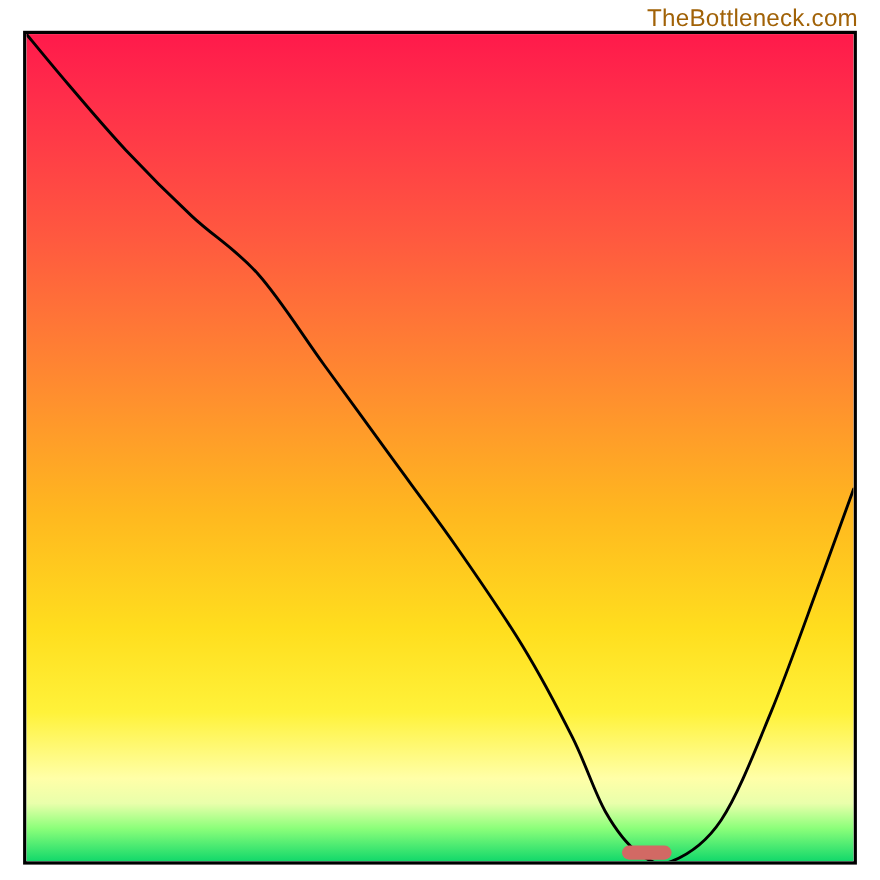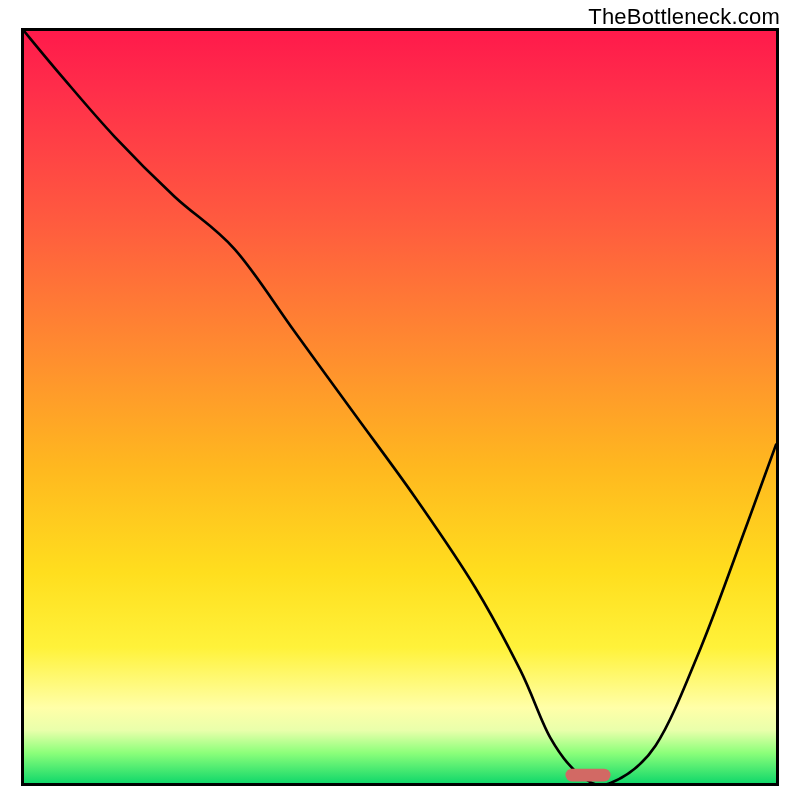--- a/index.html
+++ b/index.html
@@ -8,21 +8,21 @@
     width: 800px;
     height: 800px;
     background: #ffffff;
     font-family: Arial, Helvetica, sans-serif;
     position: relative;
   }
   .watermark {
     position: absolute;
     top: 4px;
     right: 20px;
-    color: #000000;
+    color: #a16207;
     font-size: 22px;
     font-weight: 500;
     letter-spacing: 0.2px;
     z-index: 10;
   }
   .plot-frame {
     position: absolute;
     left: 21px;
     top: 28px;
     width: 758px;

